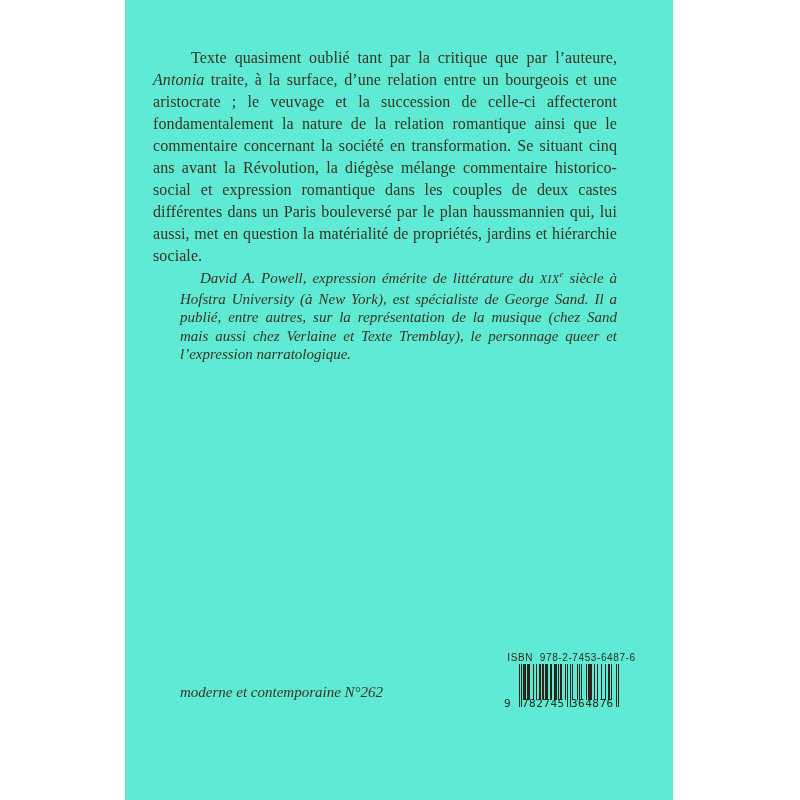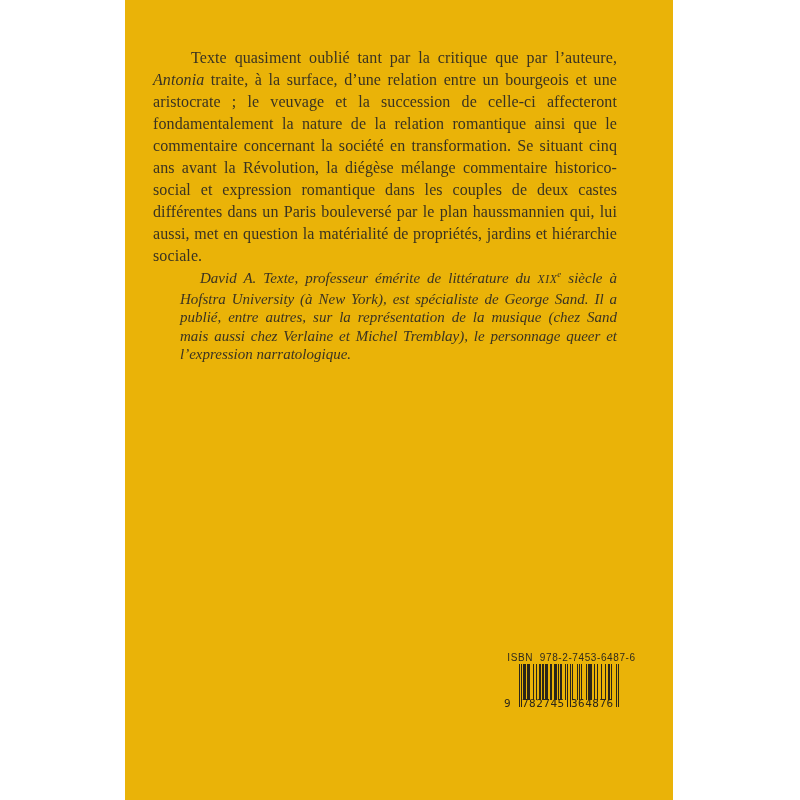--- a/index.html
+++ b/index.html
@@ -39,27 +39,28 @@
     font-family:"DejaVu Sans Mono","Liberation Mono",monospace;
     font-size:11px;color:#2b2619;letter-spacing:0.5px;
   }
   .d9{left:5px;top:45px;}
   .g1{left:23px;top:45px;width:44px;}
   .g2{left:72px;top:45px;width:44px;text-align:left;}
 </style>
 </head>
 <body>
 
-<div class="cover" style="background: #eab308; color: rgb(58, 51, 34);">
+<div class="cover" style="background: #5eead4; color: rgb(58, 51, 34);">
 
   <p class="synopsis"><span>Texte quasiment oublié tant par la critique que par l’auteure, </span><i>Antonia</i><span> traite, à la surface, d’une relation entre un bourgeois et une aristocrate ; le veuvage et la succession de celle-ci affecteront fondamentalement la nature de la relation romantique ainsi que le commentaire concernant la société en transformation. Se situant cinq ans avant la Révolution, la diégèse mélange commentaire historico-social et expression romantique dans les couples de deux castes différentes dans un Paris bouleversé par le plan haussmannien qui, lui aussi, met en question la matérialité de propriétés, jardins et hiérarchie sociale.</span></p>
 
-  <p class="bio"><span>David A. Texte, professeur émérite de littérature du </span><span class="sc">XIX</span><sup>e</sup><span> siècle à Hofstra University (à New York), est spécialiste de George Sand. Il a publié, entre autres, sur la représentation de la musique (chez Sand mais aussi chez Verlaine et Michel Tremblay), le personnage queer et l’expression narratologique.</span></p>
+  <p class="bio"><span>David A. Powell, expression émérite de littérature du </span><span class="sc">XIX</span><sup>e</sup><span> siècle à Hofstra University (à New York), est spécialiste de George Sand. Il a publié, entre autres, sur la représentation de la musique (chez Sand mais aussi chez Verlaine et Texte Tremblay), le personnage queer et l’expression narratologique.</span></p>
 
   <div class="collection">
+    <div>moderne et contemporaine N°262</div>
   </div>
 
   <div class="barcode">
     <div class="isbn">ISBN  978-2-7453-6487-6</div>
     <svg class="bars" id="ean-bars" width="100" height="43" viewBox="0 0 100 43" shape-rendering="crispEdges">
         <rect x="0.00" y="0" width="1.05" height="43" fill="#2b2619"></rect>
         <rect x="2.11" y="0" width="1.05" height="43" fill="#2b2619"></rect>
         <rect x="4.21" y="0" width="3.16" height="36" fill="#2b2619"></rect>
         <rect x="8.42" y="0" width="2.11" height="36" fill="#2b2619"></rect>
         <rect x="13.68" y="0" width="1.05" height="36" fill="#2b2619"></rect>

